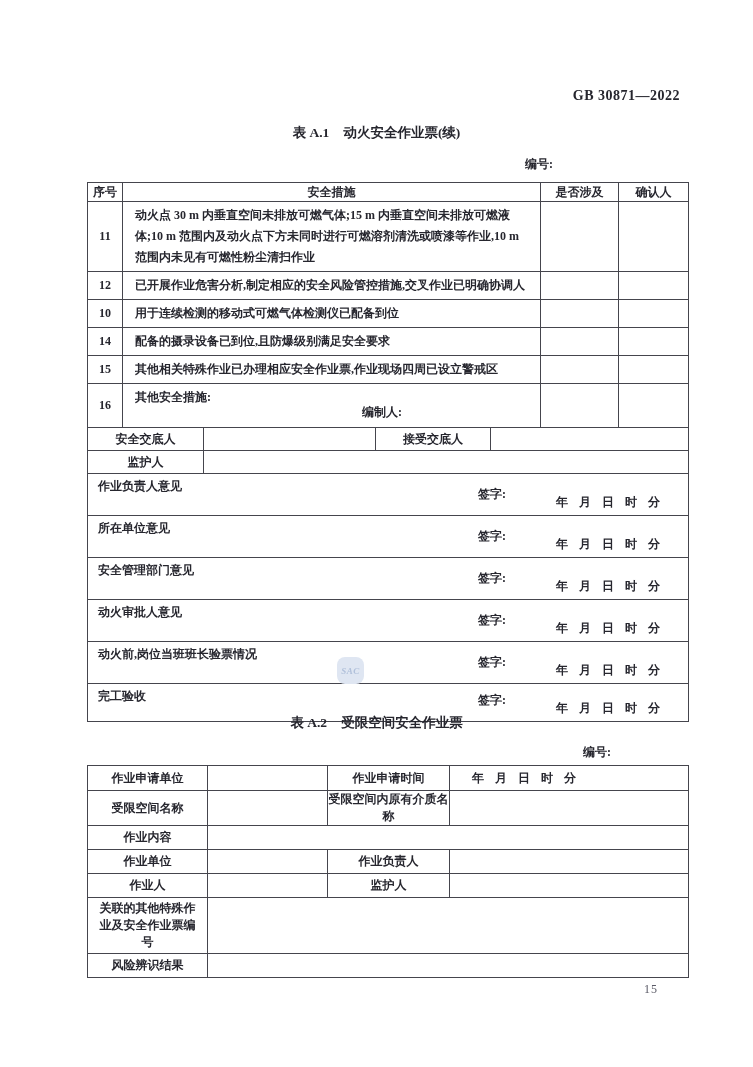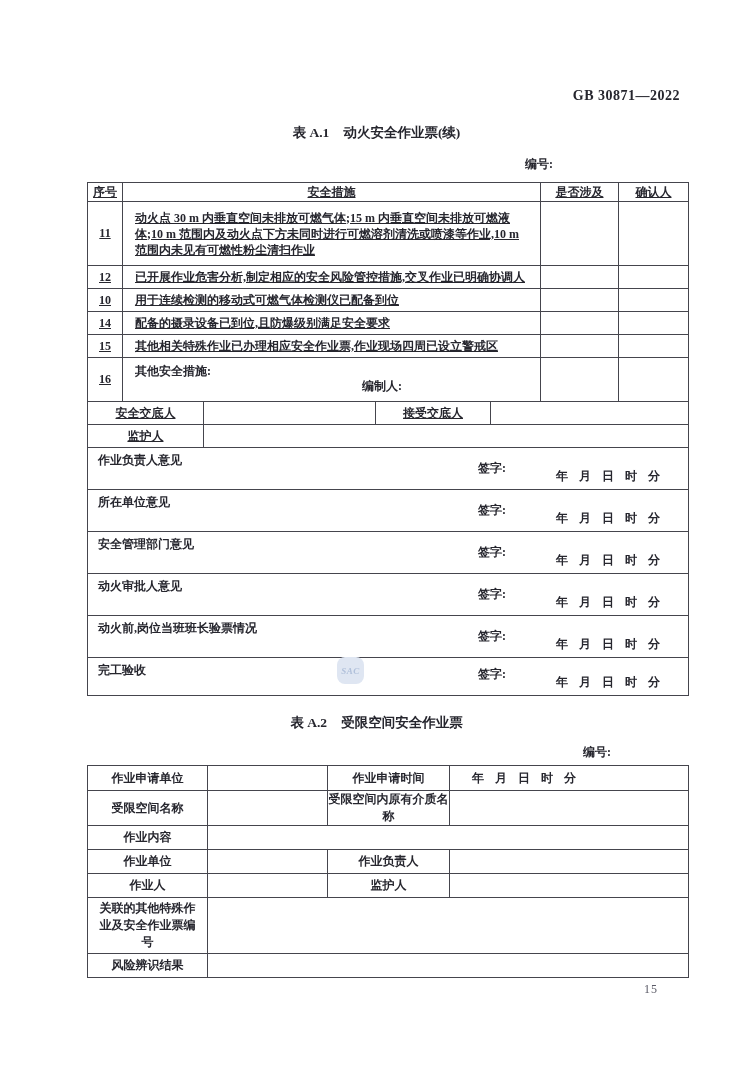--- a/index.html
+++ b/index.html
@@ -18,33 +18,33 @@
     font-size:13.5px;font-weight:bold;
   }
   .tbl-title .tno{margin-right:14px;}
   .a1-title{top:124px;}
   .a2-title{top:714px;}
   .no-label{position:absolute;font-size:12px;font-weight:600;}
   .a1-no{top:156px;right:200px;}
   .a2-no{top:744px;right:142px;}
 
   .tblwrap{position:absolute;left:87px;}
-  .a1-wrap{top:182px;text-decoration:underline;}
+  .a1-wrap{top:182px;}
   .a2-wrap{top:765px;}
   table{border-collapse:collapse;table-layout:fixed;}
   .t{width:601px;}
   .t2,.t3{margin-top:-1px;}
   td,th{
     border:1px solid #45454d;font-size:12px;font-weight:600;
     padding:0;vertical-align:middle;overflow:hidden;
   }
   th{text-align:center;font-weight:600;}
   .c{text-align:center;}
   .measure{
-    text-align:left;padding:3px 10px 3px 12px;line-height:16px;
+    text-align:left;padding:3px 10px 3px 12px;line-height:21px;
   }
   .hdr-row{height:19px;}
   .r11{height:64px;}
   .r-std{height:22px;}
   .r16{height:44px;}
   .r16-cell{position:relative;}
   .m16-label{position:absolute;top:5px;left:12px;}
   .m16-sub{position:absolute;bottom:6px;left:239px;}
   .brief-row{height:23px;}
   .sig-row{height:42px;}

